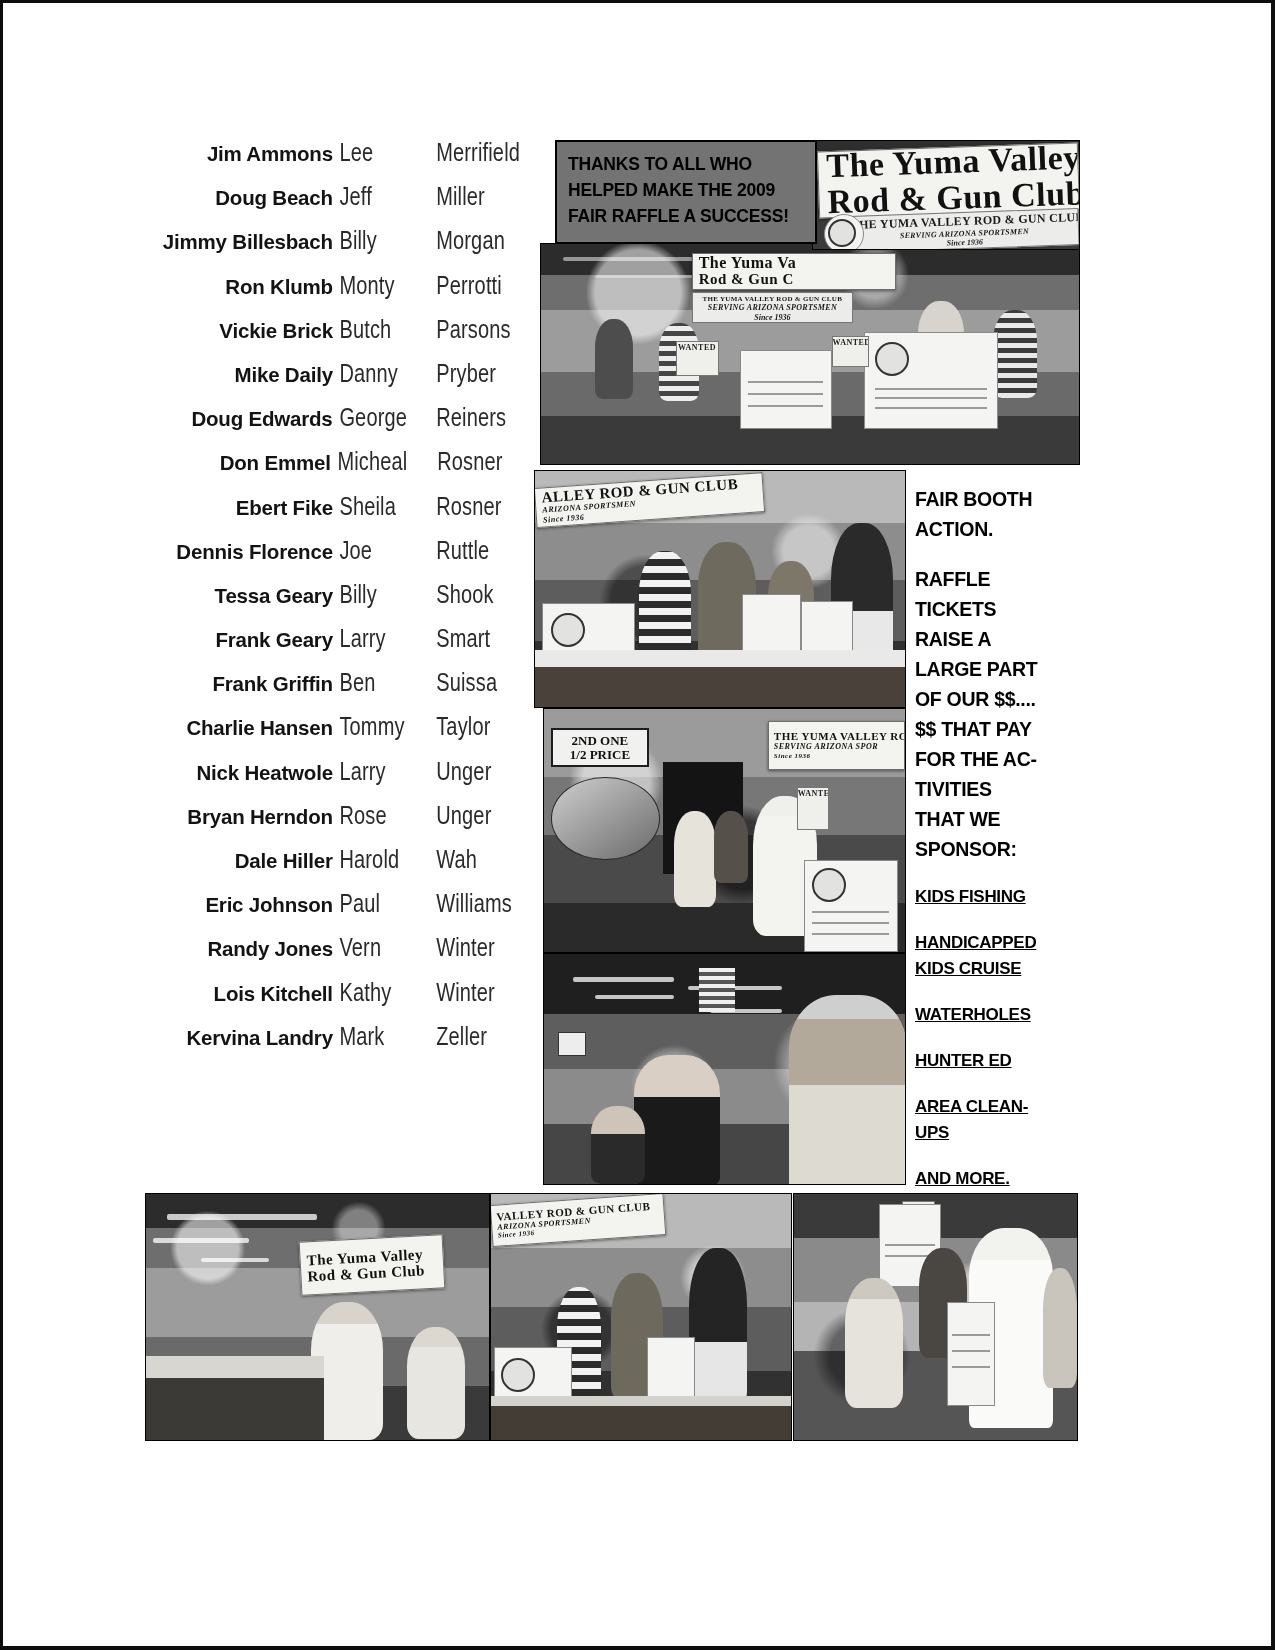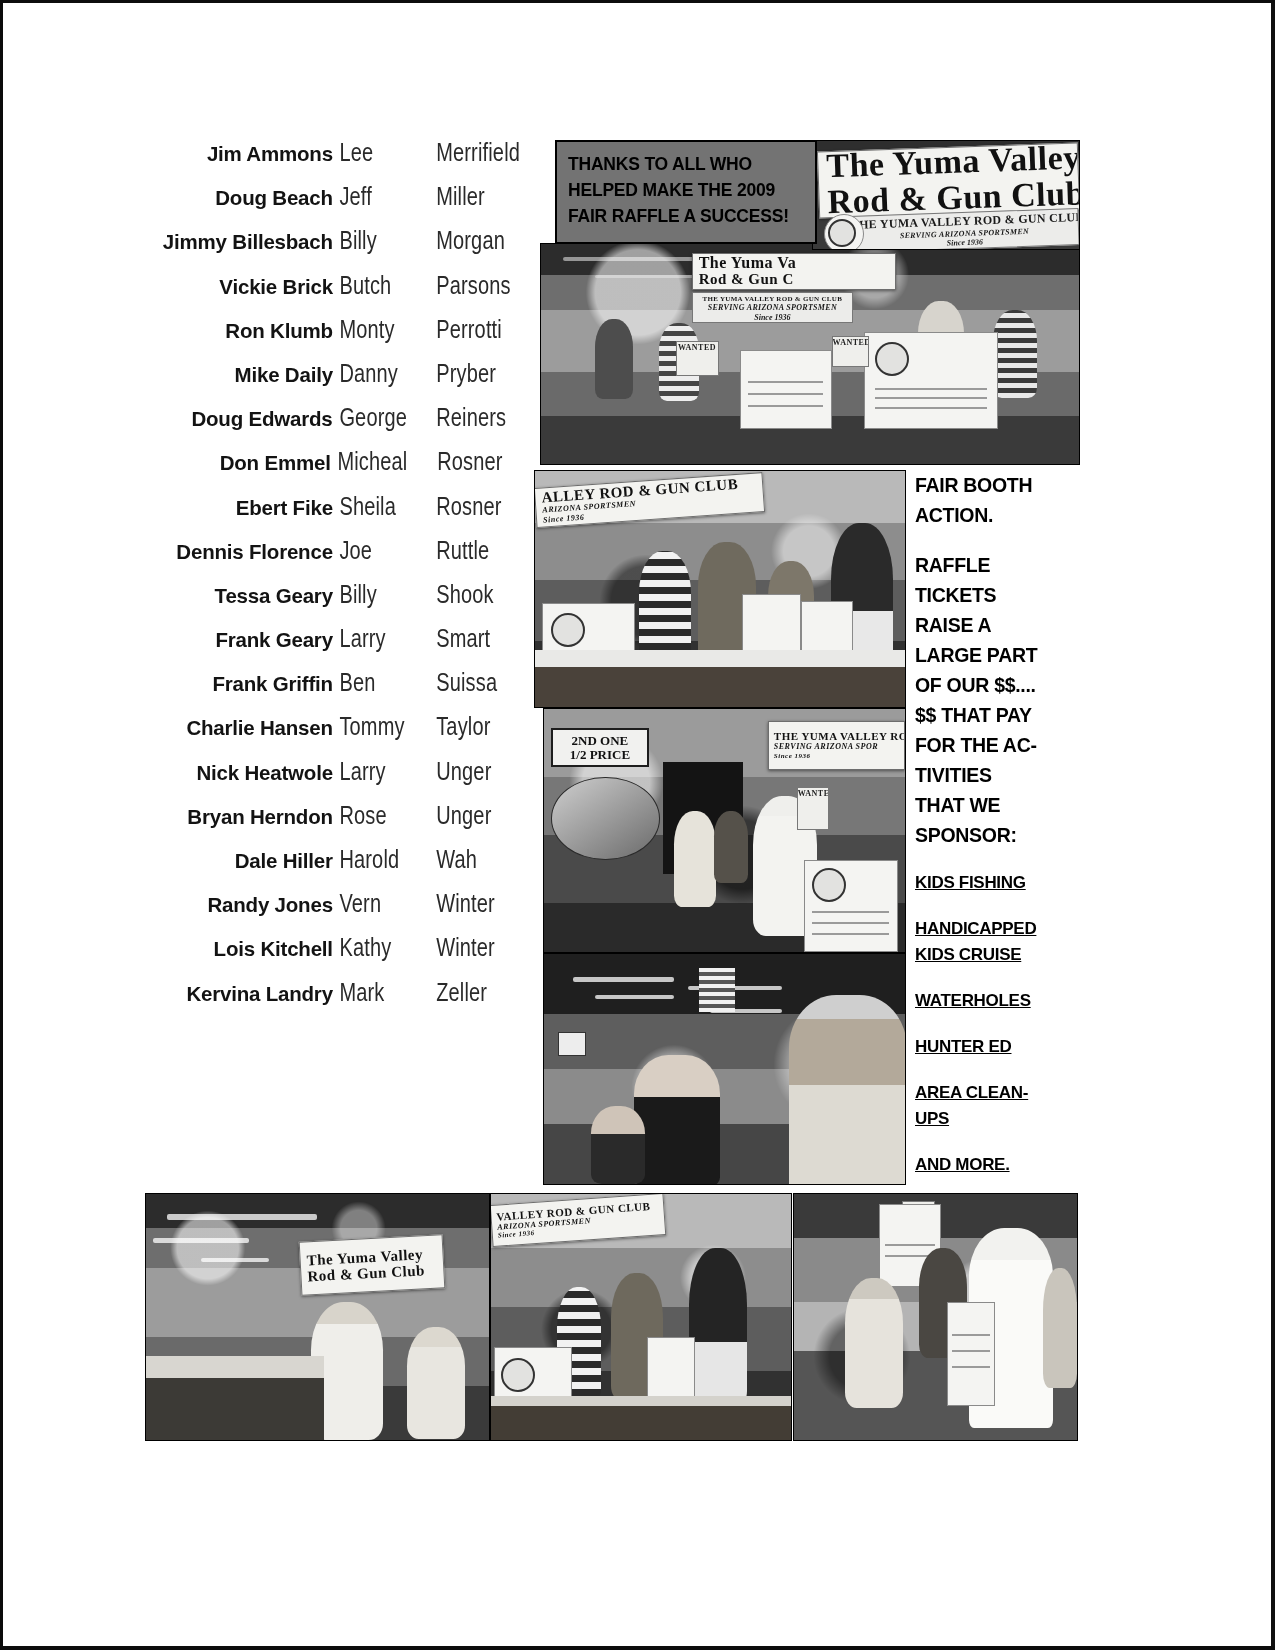--- a/index.html
+++ b/index.html
@@ -67,21 +67,21 @@
     font-weight: bold;
     color: #000;
     line-height: 26px;
     letter-spacing: -0.2px;
     white-space: nowrap;
   }
 
   
   .right-text {
     position: absolute;
-    left: 915px; top: 470px;
+    left: 915px; top: 484px;
     width: 158px;
   }
   .rt-block { margin-bottom: 20px; }
   .rt-line {
     font-size: 19.5px;
     font-weight: bold;
     color: #000;
     line-height: 30px;
     letter-spacing: -0.3px;
     white-space: nowrap;
@@ -236,30 +236,30 @@
         <div class="col-a">Doug Beach</div>
         <div class="col-b">Jeff</div>
         <div class="col-c">Miller</div>
       </div>
       <div class="name-row">
         <div class="col-a">Jimmy Billesbach</div>
         <div class="col-b">Billy</div>
         <div class="col-c">Morgan</div>
       </div>
       <div class="name-row">
+        <div class="col-a">Ron Klumb</div>
+        <div class="col-b">Monty</div>
+        <div class="col-c">Perrotti</div>
+      </div>
+      <div class="name-row">
         <div class="col-a">Vickie Brick</div>
         <div class="col-b">Butch</div>
         <div class="col-c">Parsons</div>
       </div>
       <div class="name-row">
-        <div class="col-a">Ron Klumb</div>
-        <div class="col-b">Monty</div>
-        <div class="col-c">Perrotti</div>
-      </div>
-      <div class="name-row">
         <div class="col-a">Mike Daily</div>
         <div class="col-b">Danny</div>
         <div class="col-c">Pryber</div>
       </div>
       <div class="name-row">
         <div class="col-a">Doug Edwards</div>
         <div class="col-b">George</div>
         <div class="col-c">Reiners</div>
       </div>
       <div class="name-row">
@@ -304,20 +304,25 @@
       </div>
       <div class="name-row">
         <div class="col-a">Bryan Herndon</div>
         <div class="col-b">Rose</div>
         <div class="col-c">Unger</div>
       </div>
       <div class="name-row">
         <div class="col-a">Dale Hiller</div>
         <div class="col-b">Harold</div>
         <div class="col-c">Wah</div>
+      </div>
+      <div class="name-row">
+        <div class="col-a">Eric Johnson</div>
+        <div class="col-b">Paul</div>
+        <div class="col-c">Williams</div>
       </div>
       <div class="name-row">
         <div class="col-a">Randy Jones</div>
         <div class="col-b">Vern</div>
         <div class="col-c">Winter</div>
       </div>
       <div class="name-row">
         <div class="col-a">Lois Kitchell</div>
         <div class="col-b">Kathy</div>
         <div class="col-c">Winter</div>

